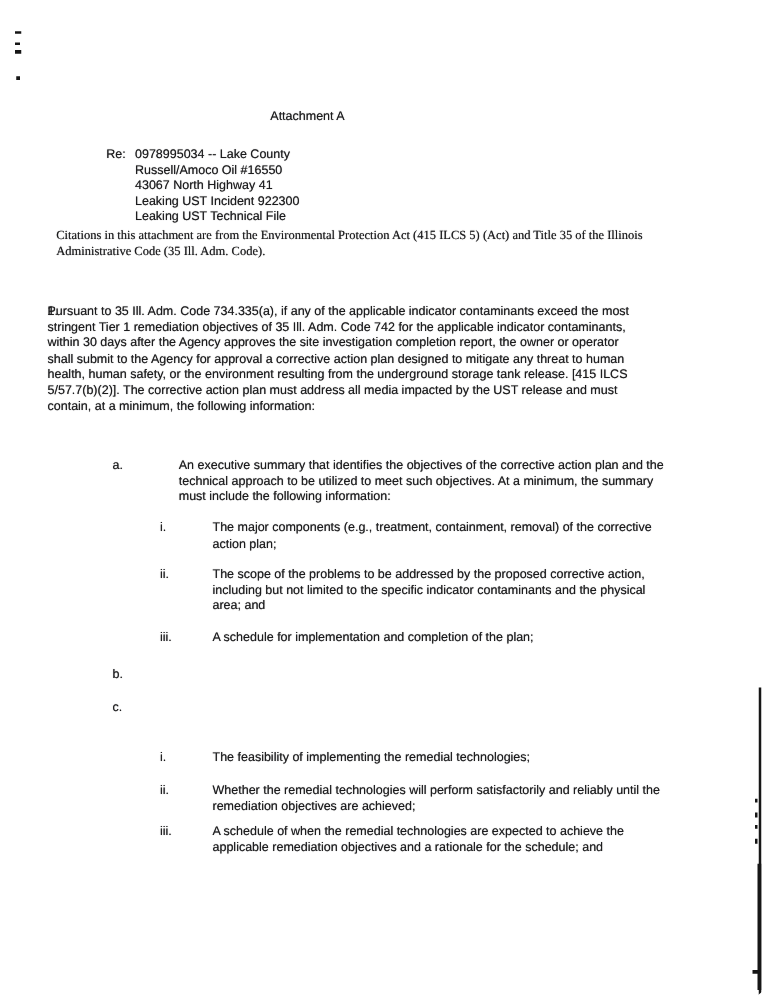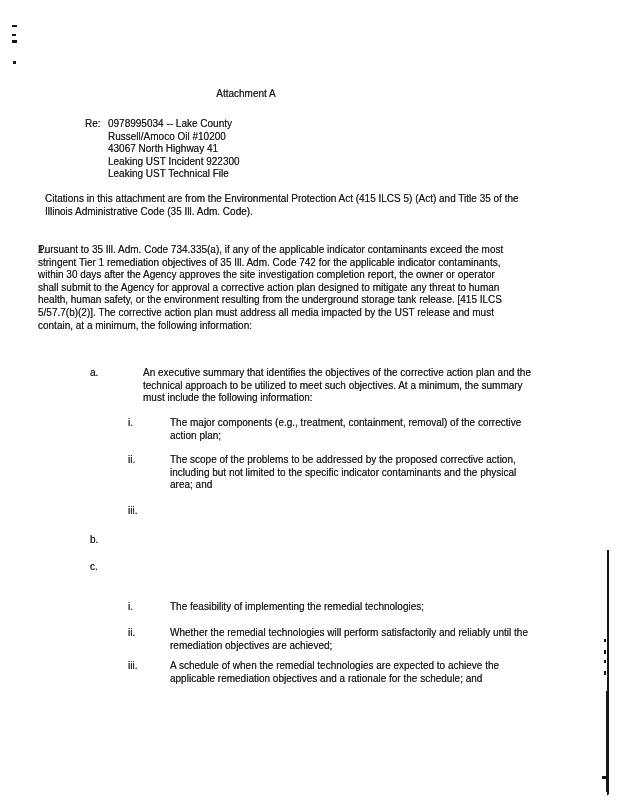--- a/index.html
+++ b/index.html
@@ -24,21 +24,21 @@
   .title {
     position: absolute;
     top: 88px;
     left: 0;
     width: 492px;
     text-align: center;
   }
   .marker { position: absolute; left: 0; top: 0; }
   .re-block { position: absolute; top: 118px; left: 85px; }
   .re-lines { margin-left: 23px; }
-  .intro { position: absolute; top: 193px; left: 45px; width: 488px; }
+  .intro { position: absolute; top: 183px; left: 45px; width: 488px; font-family: Liberation Serif, serif; }
   .num-item  { position: absolute; left: 38px; }
   .num-item .body   { width: 470px; }
   .let-item  { position: absolute; left: 90px; }
   .let-item .body   { margin-left: 53px; width: 400px; }
   .rom-item  { position: absolute; left: 128px; }
   .rom-item .body   { margin-left: 42px; width: 364px; }
   
   .artifact { position: absolute; background: #161616; }
   .mark-a { left: 12px; top: 25px;  width: 5px; height: 2px; }
   .mark-b { left: 12px; top: 34px;  width: 4px; height: 2px; }
@@ -61,21 +61,21 @@
   <div class="artifact mark-b"></div>
   <div class="artifact mark-c"></div>
   <div class="artifact mark-d"></div>
 
   <div class="title">Attachment A</div>
 
   <div class="re-block">
     <span class="marker">Re:</span>
     <div class="re-lines">
       <div>0978995034 -- Lake County</div>
-      <div>Russell/Amoco Oil #10200</div>
+      <div>Russell/Amoco Oil #16550</div>
       <div>43067 North Highway 41</div>
       <div>Leaking UST Incident 922300</div>
       <div>Leaking UST Technical File</div>
     </div>
   </div>
 
   <div class="intro">Citations in this attachment are from the Environmental Protection Act (415 ILCS 5) (Act) and Title 35 of the Illinois Administrative Code (35 Ill. Adm. Code).</div>
 
   <div class="block num-item" style="top:244px">
     <span class="marker">1.</span>
@@ -92,20 +92,21 @@
     <div class="body">The major components (e.g., treatment, containment, removal) of the corrective action plan;</div>
   </div>
 
   <div class="block rom-item" style="top:454px">
     <span class="marker">ii.</span>
     <div class="body">The scope of the problems to be addressed by the proposed corrective action, including but not limited to the specific indicator contaminants and the physical area; and</div>
   </div>
 
   <div class="block rom-item" style="top:505px">
     <span class="marker">iii.</span>
+    <div class="body">A schedule for implementation and completion of the plan;</div>
   </div>
 
   <div class="block let-item" style="top:534px">
     <span class="marker">b.</span>
   </div>
 
   <div class="block let-item" style="top:561px">
     <span class="marker">c.</span>
   </div>
 

